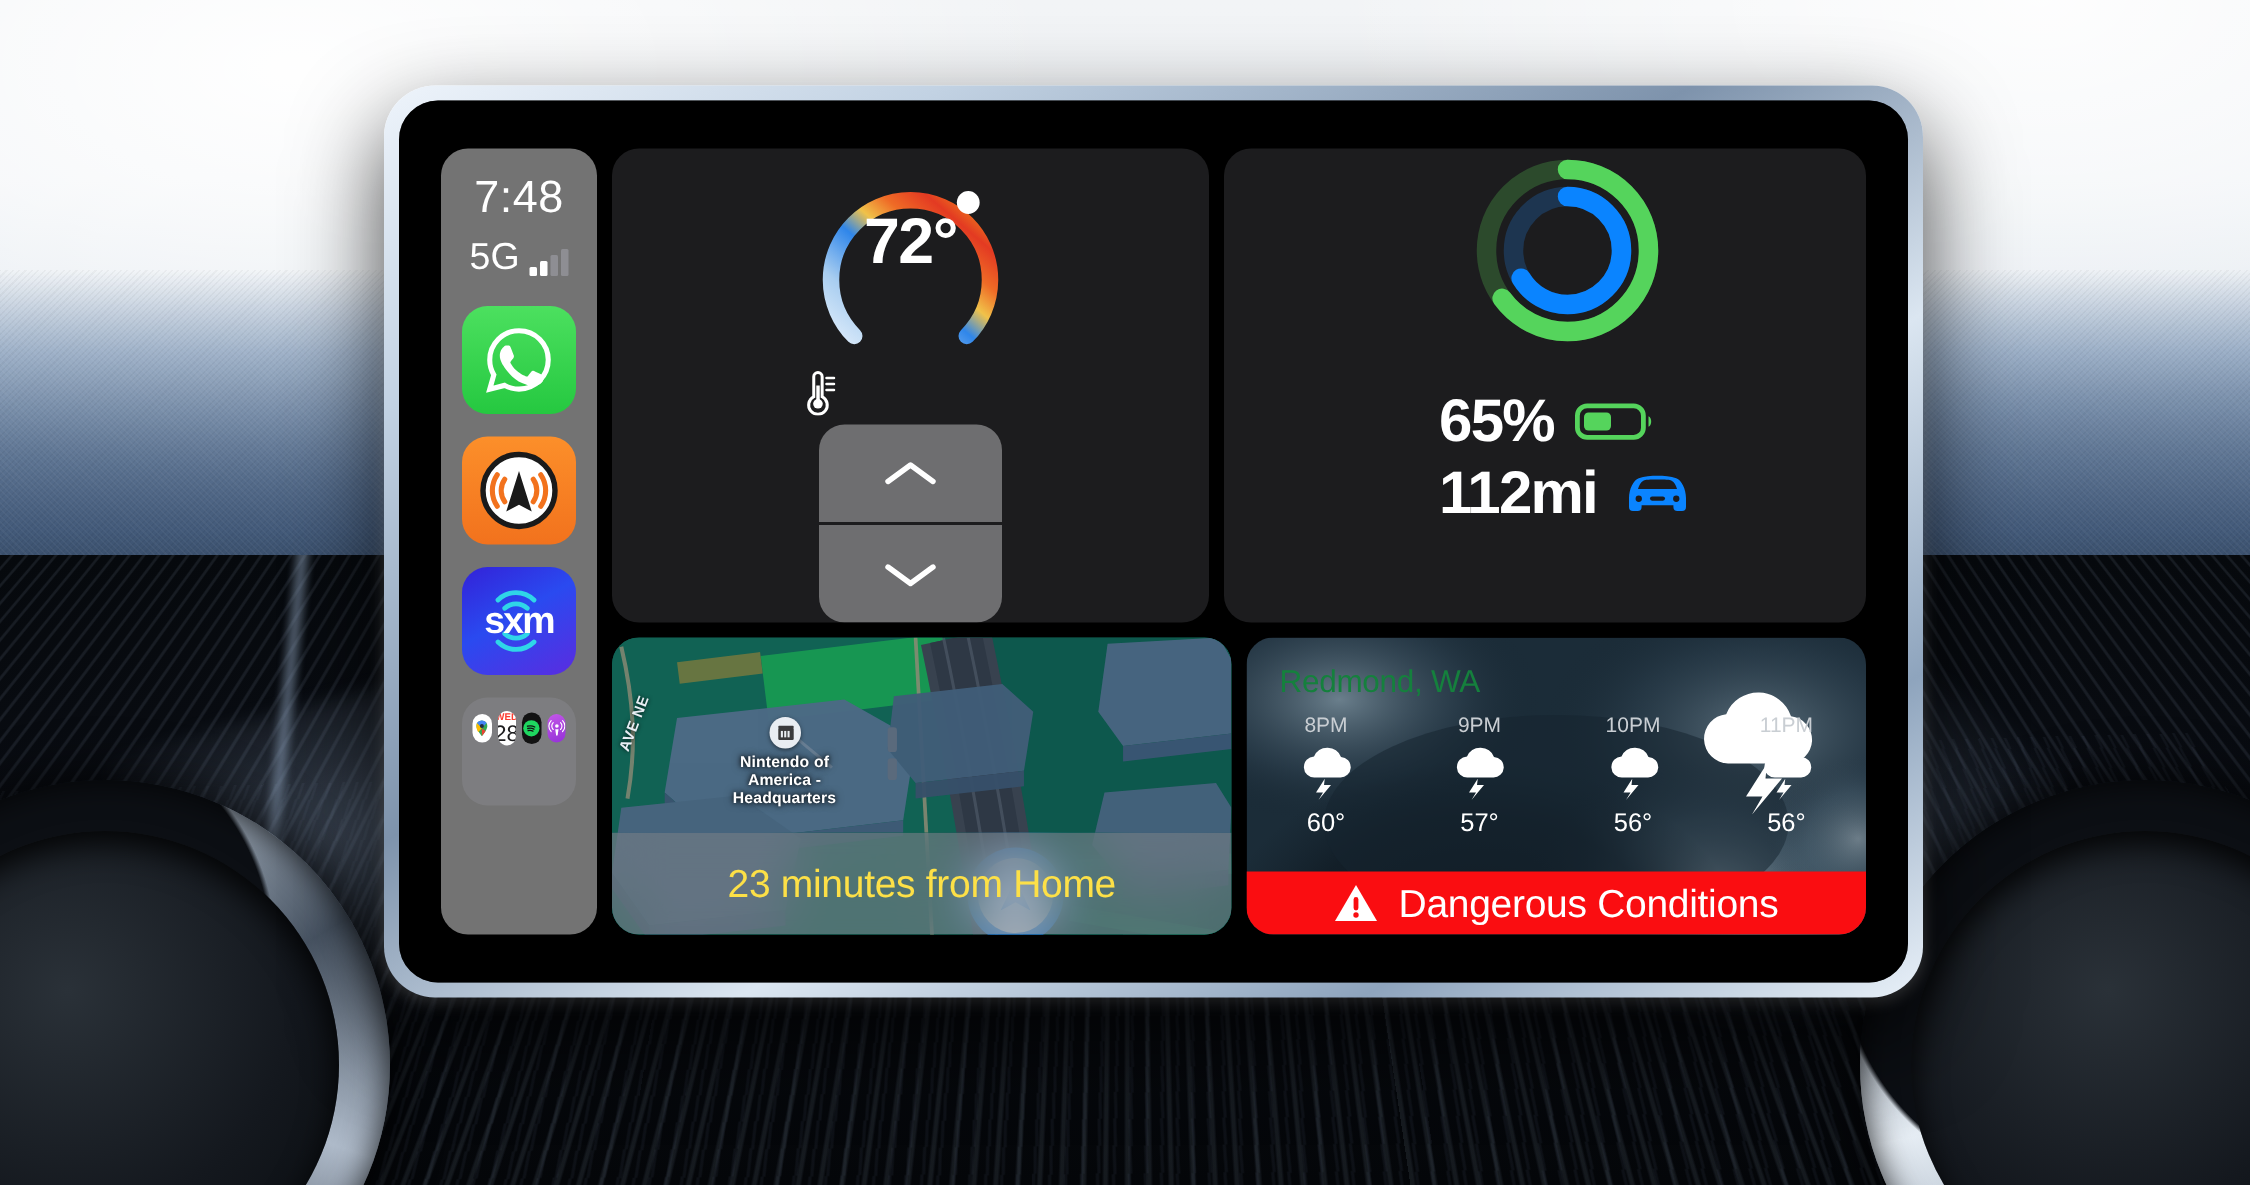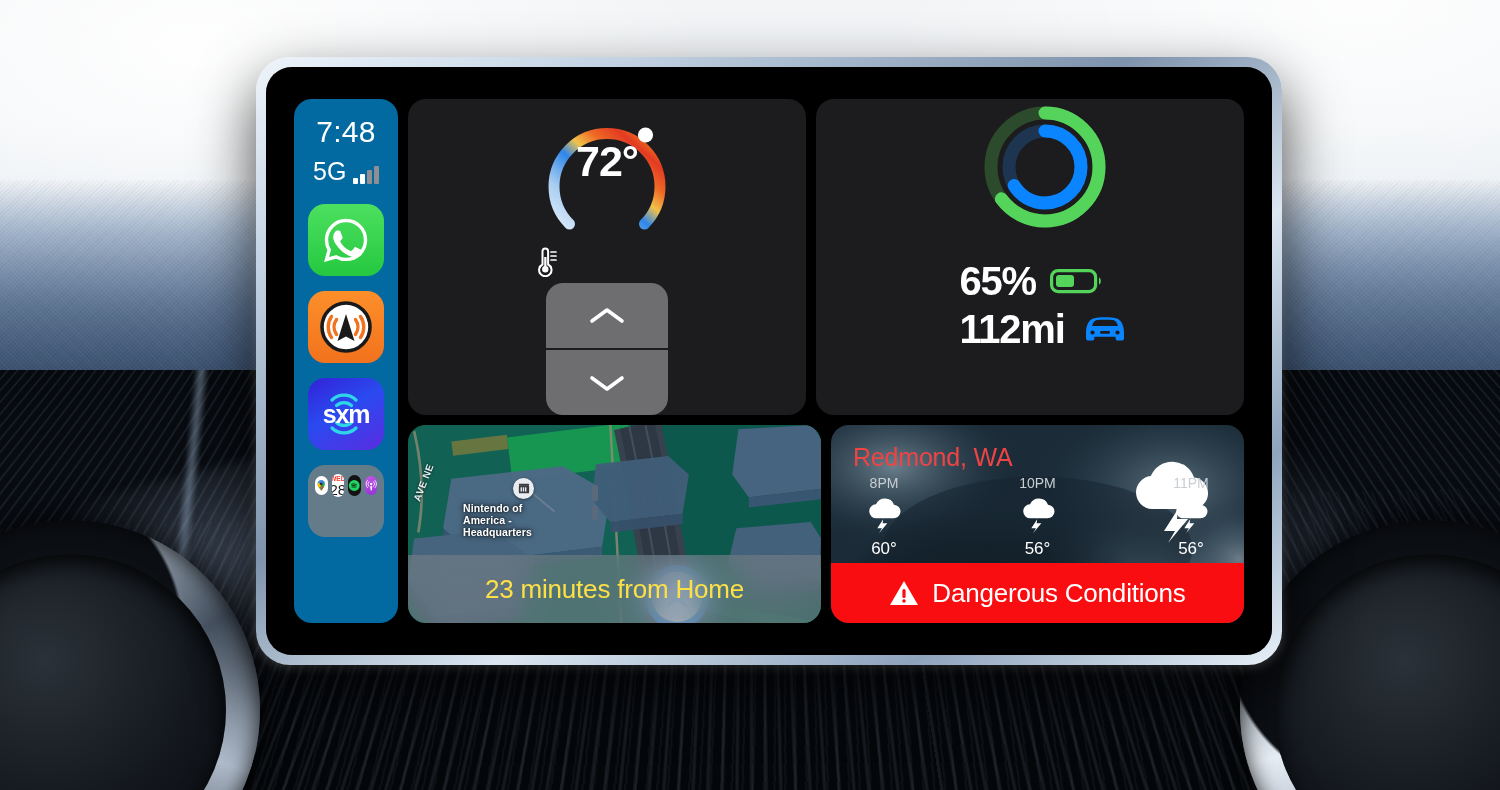--- a/index.html
+++ b/index.html
@@ -147,21 +147,21 @@
     background: #000;
     padding: 32px 28px;
     display: flex;
     gap: 10px;
     box-shadow: inset 0 0 24px rgba(0,0,0,.95);
   }
 
   
   #sidebar {
     width: 104px;
-    background: #0369a1;
+    background: #737373;
     border-radius: 18px;
     display: flex;
     flex-direction: column;
     align-items: center;
     padding: 18px 0 12px;
     flex-shrink: 0;
   }
   #status-time {
     color: #fff;
     font-size: 30px;
@@ -263,21 +263,21 @@
   .ev-lines { display: flex; flex-direction: column; gap: 8px; }
   .ev-line { display: flex; align-items: center; gap: 14px; }
   .ev-val { color: #fff; font-size: 40px; font-weight: 600; letter-spacing: -1.2px; line-height: 1; }
 
   
   #map-card { flex: 1; background: #0f5f52; position: relative; }
   #map-canvas { position: absolute; inset: 0; }
   .map-label {
     position: absolute;
     color: #fff; font-size: 10.5px; font-weight: 700;
-    text-align: left; line-height: 1.12;
+    text-align: center; line-height: 1.12;
     text-shadow: 0 0 3px rgba(0,0,0,.9), 0 0 6px rgba(0,0,0,.7);
     letter-spacing: .1px;
   }
   #poi-pin {
     position: absolute; left: 105px; top: 53px;
     width: 21px; height: 21px; border-radius: 50%;
     background: #e9edf2; display: flex; align-items: center; justify-content: center;
     box-shadow: 0 1px 3px rgba(0,0,0,.5);
   }
   #street-label {
@@ -306,33 +306,33 @@
     backdrop-filter: blur(16px);
     -webkit-backdrop-filter: blur(16px);
     display: flex; align-items: center; justify-content: center;
     color: #fde047; font-size: 26px; font-weight: 500; letter-spacing: -.2px;
   }
 
   
   #weather-card { flex: 1; position: relative; overflow: hidden; }
   #weather-bg { position: absolute; inset: 0; }
   #weather-content { position: absolute; inset: 0; padding: 18px 22px 0; }
-  #weather-city { color: #ef4444; font-size: 25px; font-weight: 400; letter-spacing: -.2px; }
+  #weather-city { color: #15803d; font-size: 21px; font-weight: 400; letter-spacing: -.2px; }
   #weather-temp { color: #fff; font-size: 44px; font-weight: 600; letter-spacing: -1.2px; margin-top: 2px; line-height: 1.06; }
   #weather-hero { position: absolute; right: 22px; top: 22px; }
   #hourly {
     position: absolute; left: 22px; right: 22px; bottom: 64px;
     display: flex; justify-content: space-between;
   }
   .hour { display: flex; flex-direction: column; align-items: center; gap: 4px; width: 62px; }
   .hour-time { color: #c9ced3; font-size: 14px; font-weight: 500; }
   .hour-temp { color: #fff; font-size: 17px; font-weight: 500; }
   #alert-bar {
     position: absolute; left: 0; right: 0; bottom: 0;
-    height: 60px; background: #fa0d11;
+    height: 42px; background: #fa0d11;
     display: flex; align-items: center; justify-content: center; gap: 13px;
     color: #fff; font-size: 26px; font-weight: 500; letter-spacing: -.2px;
   }
 </style>
 </head>
 <body>
 
 <div id="car-scene">
   <div class="haze"></div>
   <div class="haze-r"></div>
@@ -636,20 +636,28 @@
           <div id="hourly">
                 <div class="hour">
                   <div class="hour-time">8PM</div>
                   <svg width="40" height="40" viewBox="0 0 48 48">
                     <path d="M15 28a8.4 8.4 0 0 1-.6-16.8A11.7 11.7 0 0 1 36 11.6 8 8 0 0 1 35.2 28z" fill="#fff"></path>
                     <path d="M23 29 L16 40 L21.6 40 L18 46 L28 34 L22.4 34 Z" fill="#fff"></path>
                   </svg>
                   <div class="hour-temp">60°</div>
                 </div>
                 <div class="hour">
+                  <div class="hour-time">9PM</div>
+                  <svg width="40" height="40" viewBox="0 0 48 48">
+                    <path d="M15 28a8.4 8.4 0 0 1-.6-16.8A11.7 11.7 0 0 1 36 11.6 8 8 0 0 1 35.2 28z" fill="#fff"></path>
+                    <path d="M23 29 L16 40 L21.6 40 L18 46 L28 34 L22.4 34 Z" fill="#fff"></path>
+                  </svg>
+                  <div class="hour-temp">57°</div>
+                </div>
+                <div class="hour">
                   <div class="hour-time">10PM</div>
                   <svg width="40" height="40" viewBox="0 0 48 48">
                     <path d="M15 28a8.4 8.4 0 0 1-.6-16.8A11.7 11.7 0 0 1 36 11.6 8 8 0 0 1 35.2 28z" fill="#fff"></path>
                     <path d="M23 29 L16 40 L21.6 40 L18 46 L28 34 L22.4 34 Z" fill="#fff"></path>
                   </svg>
                   <div class="hour-temp">56°</div>
                 </div>
                 <div class="hour">
                   <div class="hour-time">11PM</div>
                   <svg width="40" height="40" viewBox="0 0 48 48">

